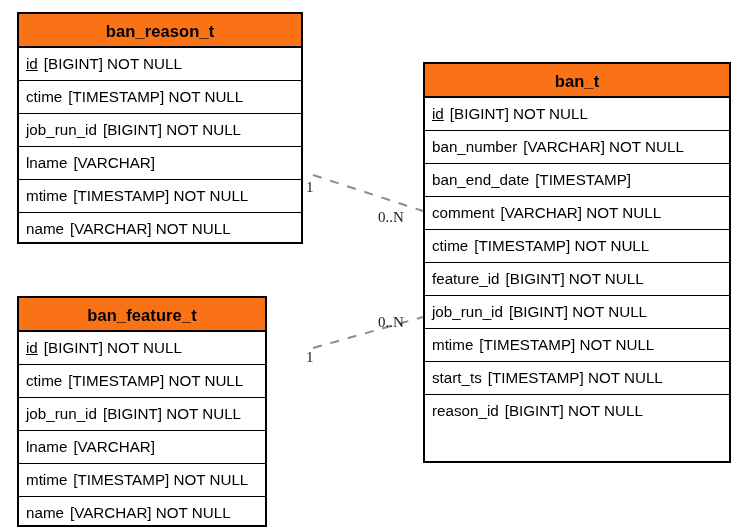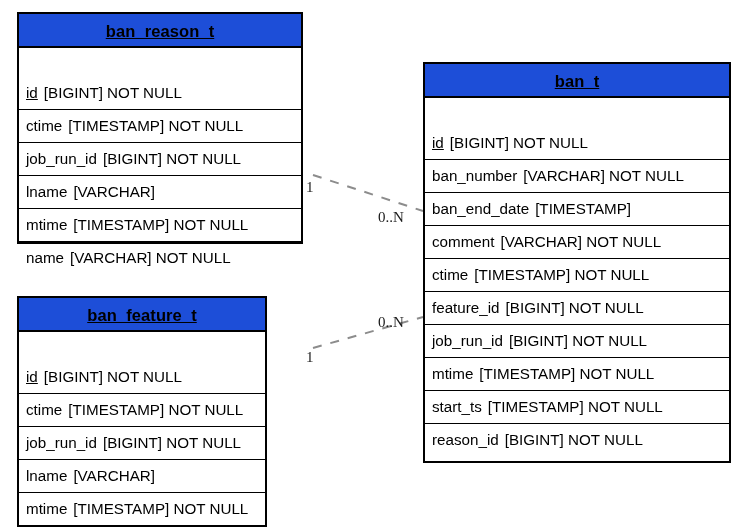--- a/index.html
+++ b/index.html
@@ -34,29 +34,27 @@
 
   .entity-title {
     box-sizing: border-box;
     height: 34px;
     line-height: 34px;
     text-align: center;
     font-weight: bold;
     font-size: 16.5px;
     letter-spacing: 0.1px;
     border-bottom: 2px solid #000000;
-    background: #1d4ed8;
+    background: #f97316;
     white-space: nowrap;
     overflow: hidden;
-    text-decoration: underline;
   }
 
   .entity-rows {
     display: block;
-    margin-top: 29px;
   }
 
   .attr-row {
     box-sizing: border-box;
     height: 33px;
     line-height: 32px;
     padding-left: 7px;
     font-size: 15.2px;
     border-bottom: 1px solid #000000;
     white-space: nowrap;

